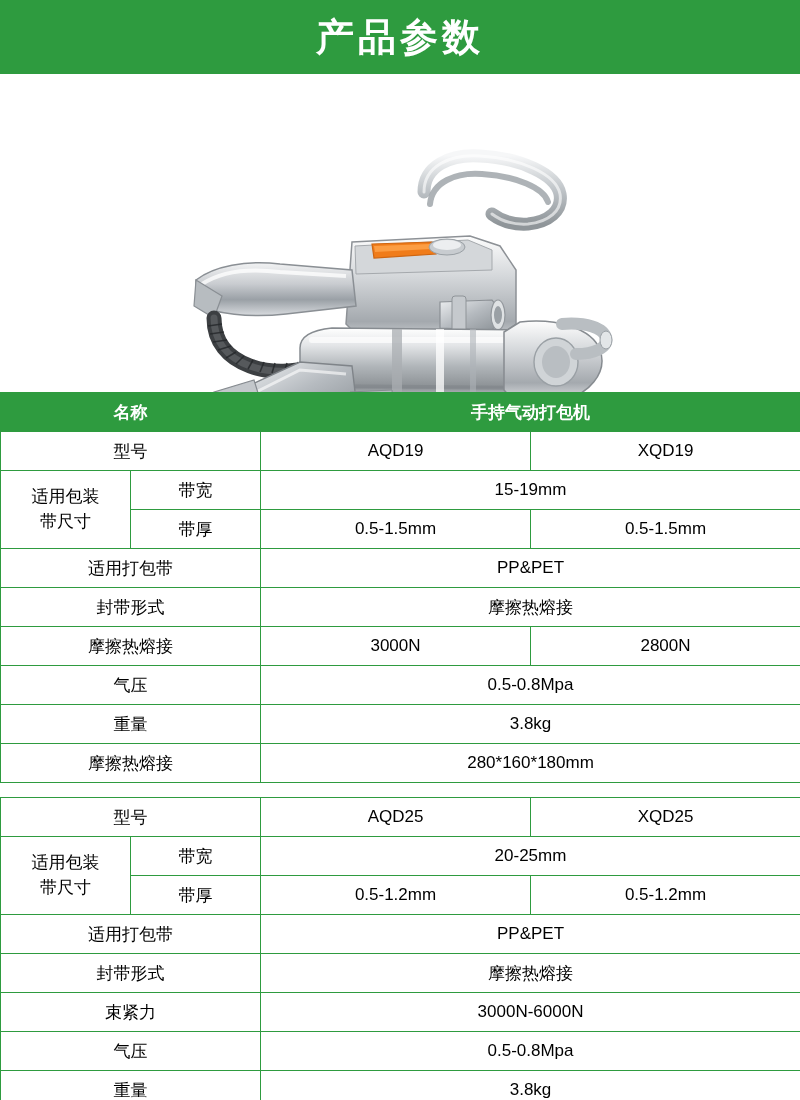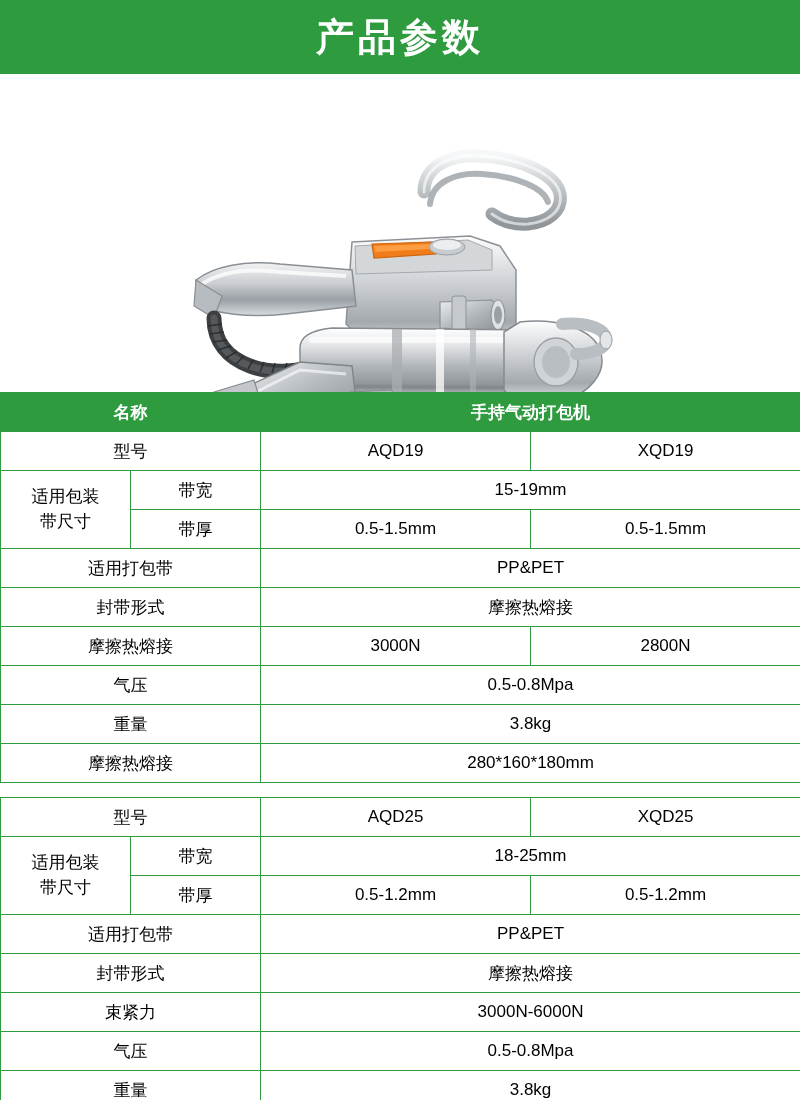--- a/index.html
+++ b/index.html
@@ -273,21 +273,21 @@
         <td class="lbl" colspan="2">型号</td>
         <td>AQD25</td>
         <td>XQD25</td>
       </tr>
       <tr>
         <td class="lbl two-line" rowspan="2">
           <span>适用包装</span><br>
           <span>带尺寸</span>
         </td>
         <td class="lbl">带宽</td>
-        <td colspan="2">18-25mm</td>
+        <td colspan="2">20-25mm</td>
       </tr>
       <tr>
         <td class="lbl">带厚</td>
         <td>0.5-1.2mm</td>
         <td>0.5-1.2mm</td>
       </tr>
       <tr>
         <td class="lbl" colspan="2">适用打包带</td>
         <td colspan="2">PP&amp;PET</td>
       </tr>

